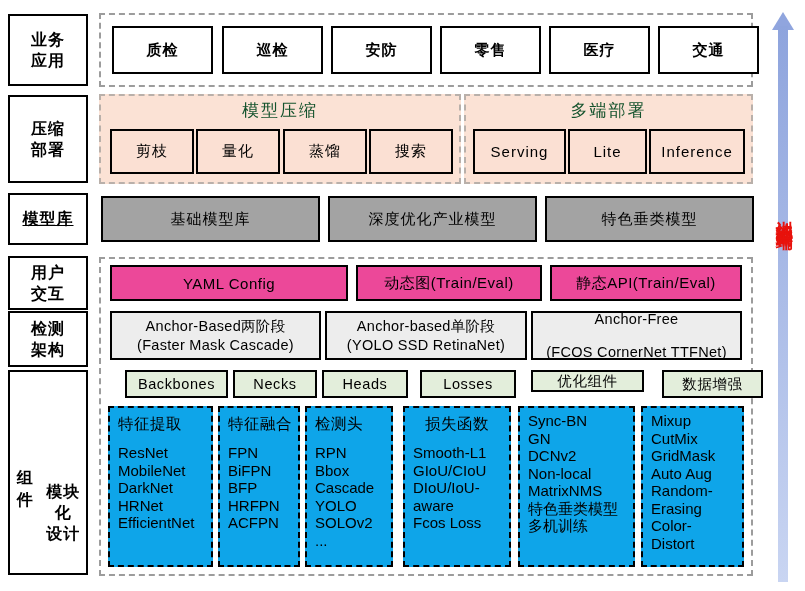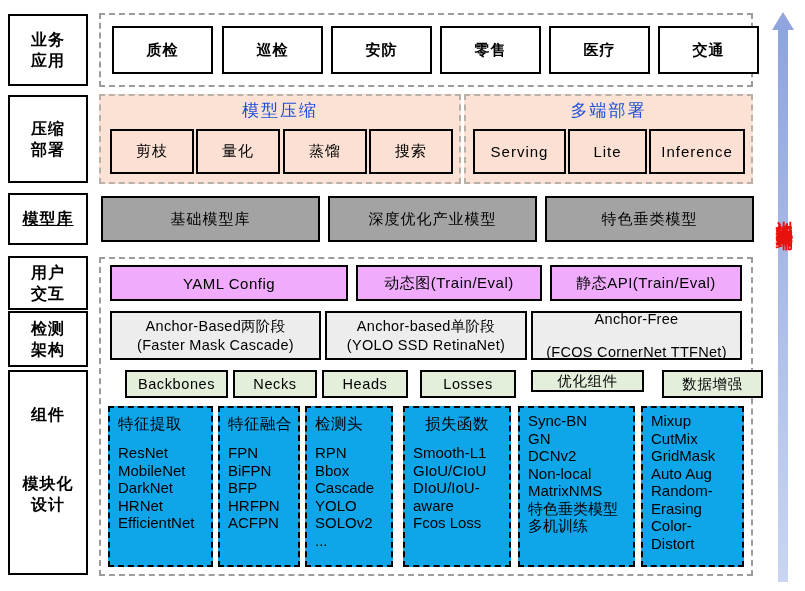--- a/index.html
+++ b/index.html
@@ -65,21 +65,21 @@
     border: 2px dashed #b9b0aa;
     box-sizing: border-box;
   }
   .peach-title {
     position: absolute;
     left: 0; right: 0;
     top: 3px;
     text-align: center;
     font-size: 17px;
     letter-spacing: 2px;
-    color: #1d4ed8;
+    color: #14532d;
   }
   .peach-box {
     position: absolute;
     border: 2.5px solid #000;
     background: #fbe0d3;
     display: flex;
     align-items: center;
     justify-content: center;
     font-size: 15px;
     letter-spacing: 1px;
@@ -96,21 +96,21 @@
     justify-content: center;
     font-size: 15px;
     letter-spacing: 1px;
     box-sizing: border-box;
   }
 
   
   .lavbox {
     position: absolute;
     border: 2.5px solid #000;
-    background: #f0abfc;
+    background: #ec4899;
     display: flex;
     align-items: center;
     justify-content: center;
     font-size: 15px;
     letter-spacing: 0.5px;
     box-sizing: border-box;
   }
 
   
   .graybox {
@@ -317,21 +317,21 @@
   </div>
   <div class="graybox" style="left:325px; top:311px; width:202px; height:49px;">
     <span>Anchor-based单阶段</span>
     <span>(YOLO  SSD  RetinaNet)</span>
   </div>
   <div class="graybox" style="left:531px; top:311px; width:211px; height:49px;gap:14px;">
     <span>Anchor-Free</span>
     <span>(FCOS CornerNet TTFNet)</span>
   </div>
 
-  <div class="row-label" style="top:370px; width:80px; height:205px; flex-direction:column; justify-content:flex-start; padding-top:32px;">
+  <div class="row-label" style="top:370px; width:80px; height:205px; flex-direction:row; justify-content:flex-start; padding-top:32px;">
     <span style="white-space: pre-line;">组件</span>
     <span style="margin-top: 48px; white-space: pre-line;">模块化
 设计</span>
   </div>
 
   <div class="greentag" style="left:108px; top:370px; width:103px; height:28px;">
     <span>Backbones</span>
     </div>
   <div class="greentag" style="left:216px; top:370px; width:84px; height:28px;">
     <span>Necks</span>

